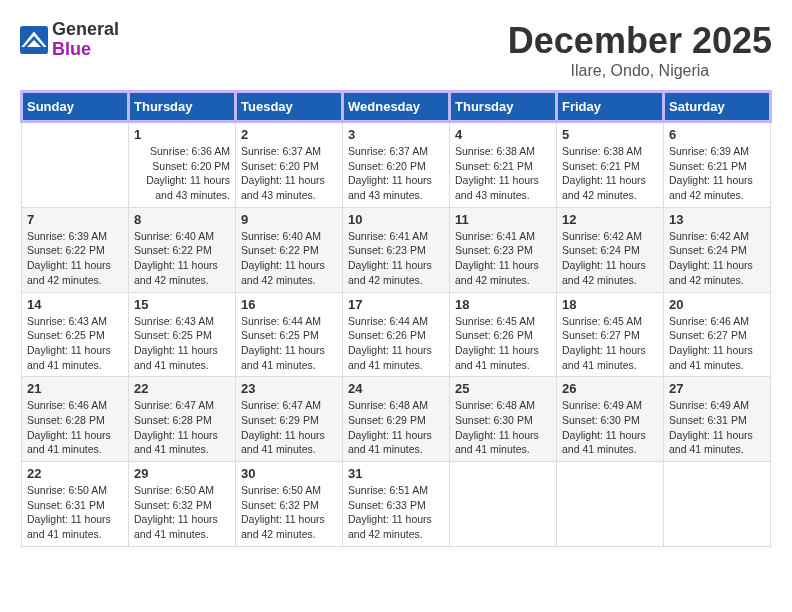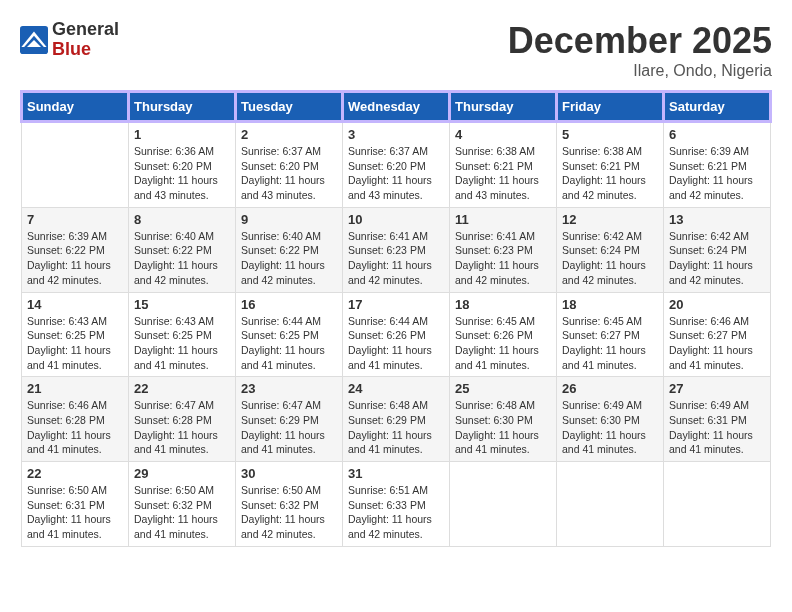--- a/index.html
+++ b/index.html
@@ -26,29 +26,29 @@
       line-height: 1.1;
     }
     .logo-general {
       font-size: 18px;
       font-weight: bold;
       color: #333;
     }
     .logo-blue {
       font-size: 18px;
       font-weight: bold;
-      color: #b91c1c;
+      color: #a21caf;
     }
     .logo-icon {
       width: 28px;
       height: 28px;
       margin-right: 4px;
     }
     .title-section {
-      text-align: right;
+      text-align: center;
     }
     .month-title {
       font-size: 36px;
       font-weight: bold;
       color: #333;
     }
     .location {
       font-size: 16px;
       color: #555;
     }
@@ -124,21 +124,21 @@
         <th>Thursday</th>
         <th>Friday</th>
         <th>Saturday</th>
       </tr>
   </thead>
   <tbody id="calendar-body">
   <tr>
         <td class="empty-cell"></td>
         <td>
           <div class="day-number">1</div>
-          <div class="day-info" style="white-space: pre-line;">Sunrise: 6:36 AM
+          <div class="day-info" style="white-space: pre-line; text-align: right;">Sunrise: 6:36 AM
 Sunset: 6:20 PM
 Daylight: 11 hours
 and 43 minutes.</div>
         </td>
         <td>
           <div class="day-number">2</div>
           <div class="day-info" style="white-space: pre-line;">Sunrise: 6:37 AM
 Sunset: 6:20 PM
 Daylight: 11 hours
 and 43 minutes.</div>

